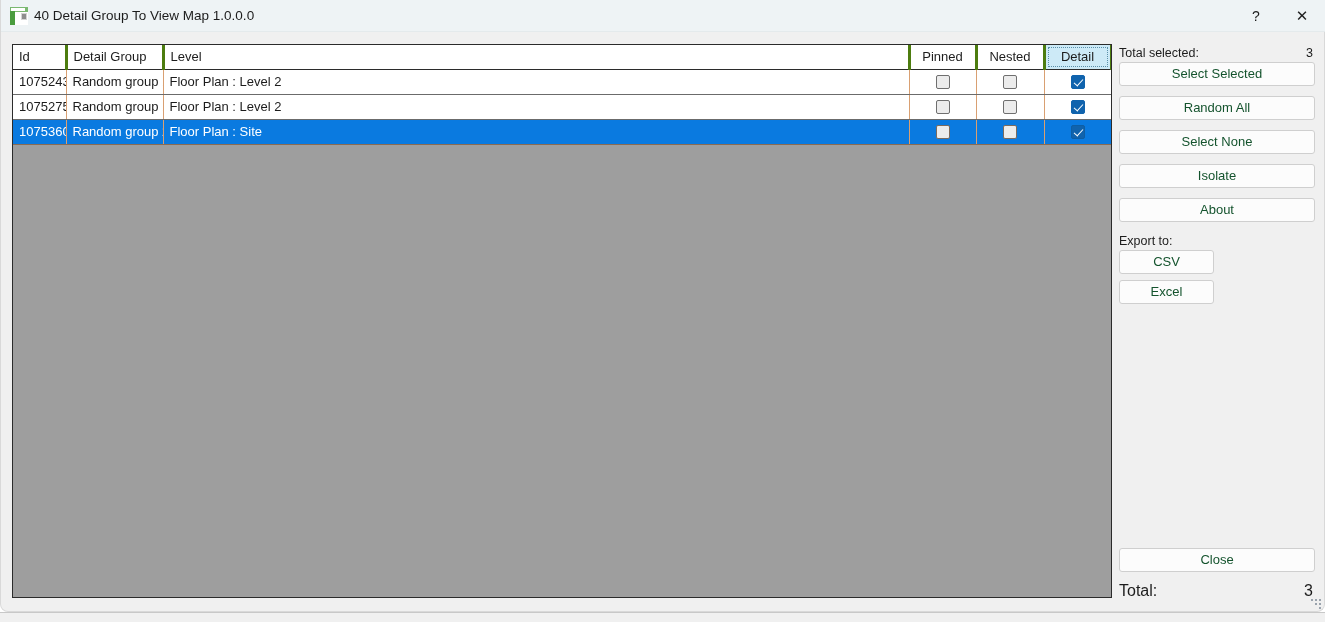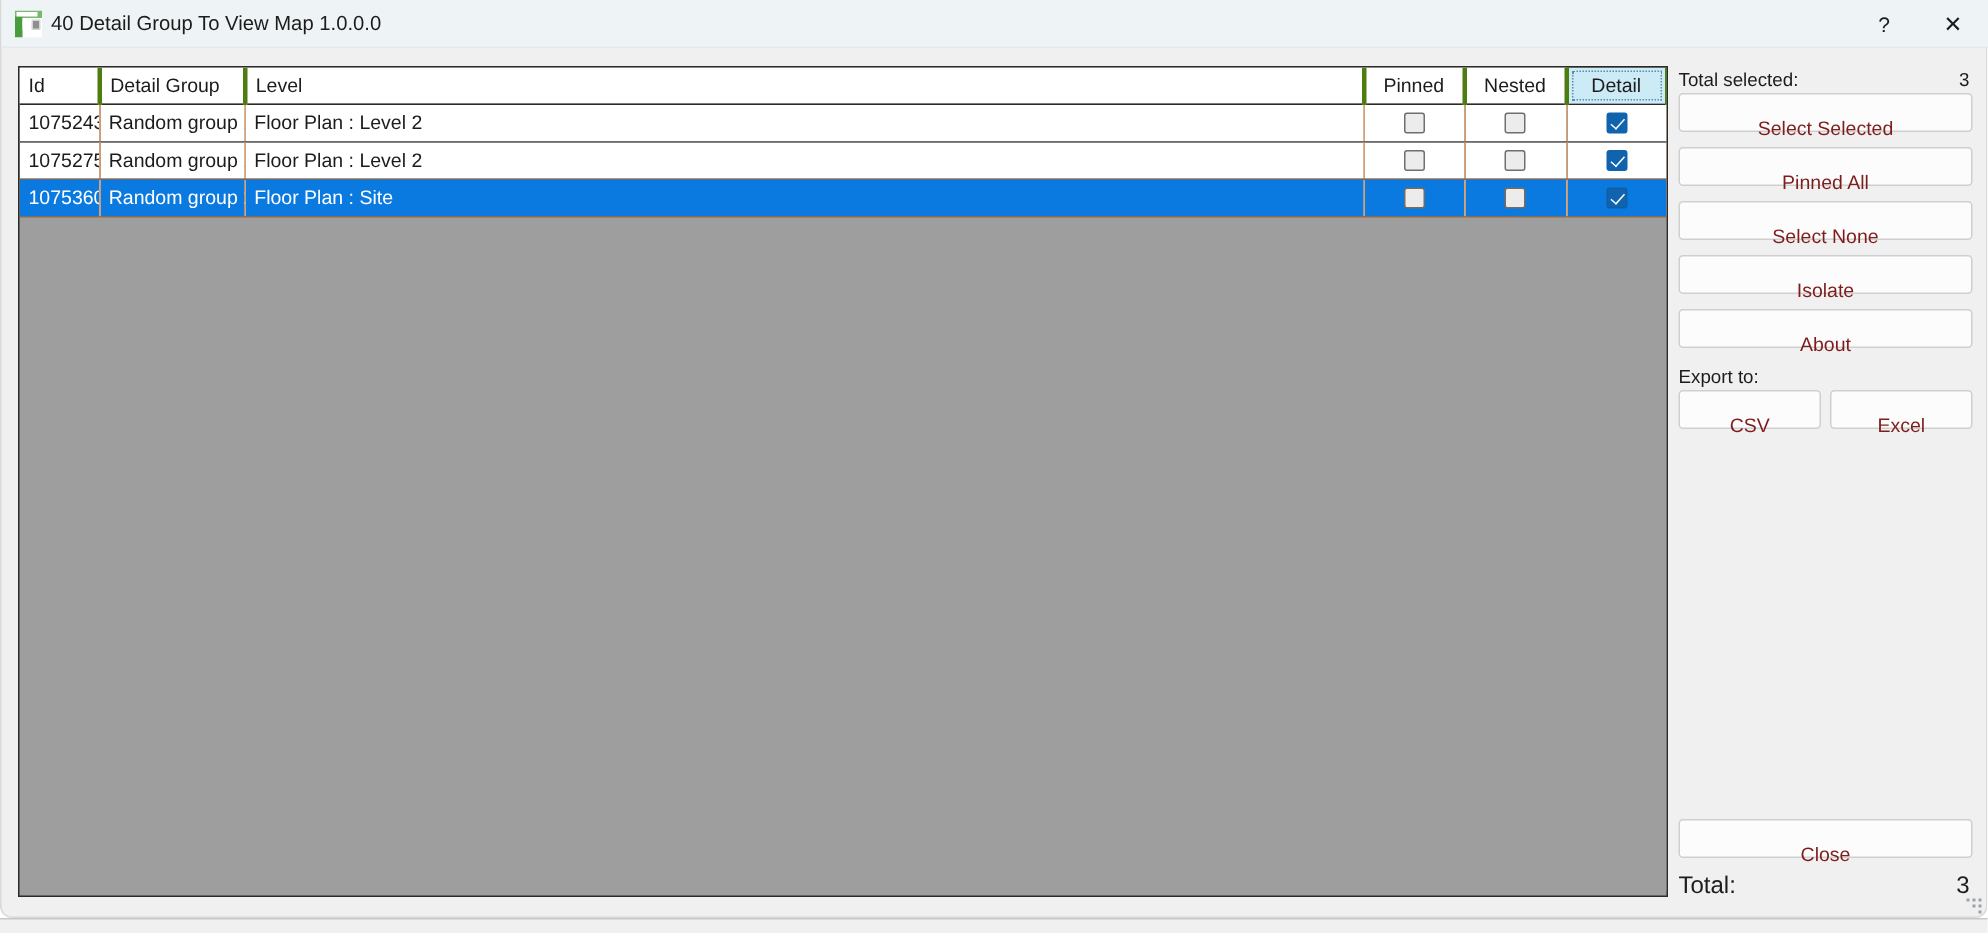--- a/index.html
+++ b/index.html
@@ -158,32 +158,33 @@
   }
   .btn {
     display: block;
     width: 100%;
     height: 24px;
     background: #fcfcfc;
     border: 1px solid #cfcfcf;
     border-radius: 3px;
     font-family: "Liberation Sans", sans-serif;
     font-size: 13px;
-    color: #7f1d1d;
+    color: #14532d;
     text-align: center;
     line-height: 22px;
     margin-bottom: 10px;
-    padding: 12px;
+    padding: 0;
     cursor: default;
     user-select: none;
   }
   #export-row {
     display: flex;
     gap: 6px;
     margin-bottom: 10px;
+    flex-direction: column;
   }
   #export-row .btn { margin-bottom: 0; width: 95px; }
 
   #side-bottom {
     position: absolute;
     left: 0; right: 0;
     bottom: 0;
   }
   #total-row {
     position: relative;
@@ -293,21 +294,21 @@
   </div>
 
   <div id="side">
 
     <div class="row-label">
       <span>Total selected:</span>
       <span class="right-val">3</span>
     </div>
 
     <button class="btn">Select Selected</button>
-    <button class="btn">Pinned All</button>
+    <button class="btn">Random All</button>
     <button class="btn">Select None</button>
     <button class="btn">Isolate</button>
     <button class="btn">About</button>
 
     <div class="row-label">Export to:</div>
     <div id="export-row">
       <button class="btn">CSV</button>
       <button class="btn">Excel</button>
     </div>
 

